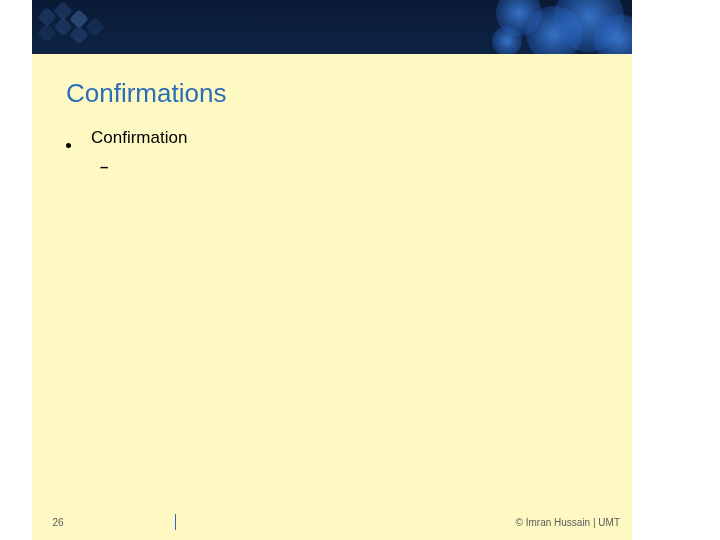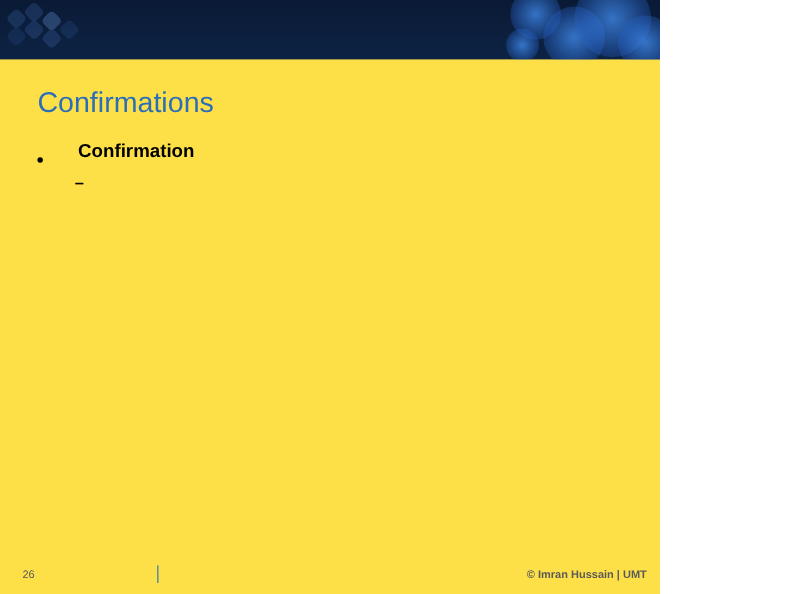--- a/index.html
+++ b/index.html
@@ -2,21 +2,22 @@
 <html><head>
 <meta charset="utf-8">
 <style>
   * { margin: 0; padding: 0; box-sizing: border-box; }
   html, body { width: 720px; height: 540px; font-family: Arial, Helvetica, sans-serif; overflow: hidden; }
 
   .slide {
     position: relative;
     width: 600px;
     height: 540px;
-    background: #fde047;
+    background: #fef9c3;
+    margin-left: 32px;
   }
 
   
   .topband {
     position: absolute;
     top: 0; left: 0;
     width: 100%;
     height: 54px;
     background: linear-gradient(180deg, #0a1a35 0%, #0d2344 100%);
     overflow: hidden;
@@ -62,23 +63,22 @@
     position: absolute;
     left: 34px;
     top: 128px;
     right: 34px;
     font-size: 17px;
     color: #000;
   }
   .bullet-1 {
     display: flex;
     align-items: flex-end;
-    gap: 32px;
+    gap: 20px;
     margin-bottom: 10px;
-    font-weight: bold;
   }
   .bullet-1 .dot {
     width: 5px; height: 5px; background: #000; border-radius: 50%;
     flex: 0 0 auto;
     margin-top: 8px;
   }
   .bullet-2 {
     display: flex;
     align-items: baseline;
     gap: 14px;
@@ -112,21 +112,20 @@
     background: #2a6db8;
     margin-right: 20px;
     margin-left: 68px;
   }
   .footer-center {
     flex: 0 0 auto;
   }
   .footer-spacer { flex: 1 1 auto; }
   .footer-right {
     padding-right: 12px;
-    font-weight: bold;
   }
 </style>
 </head>
 <body>
 
 <div class="slide">
 
   <div class="topband">
     <div class="hex-left">
       <div class="dot" style="left:0px; top:6px; width:14px; height:14px;"></div>

